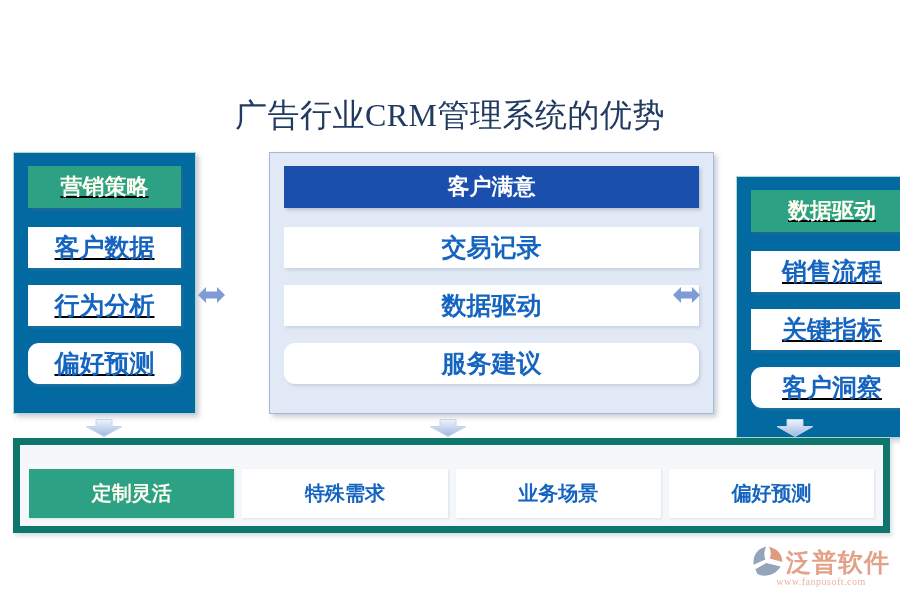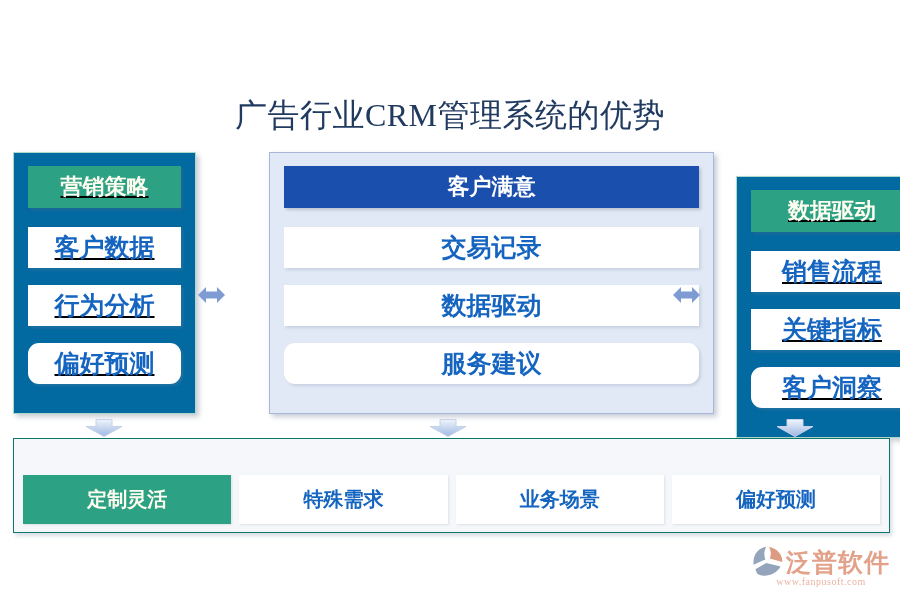--- a/index.html
+++ b/index.html
@@ -31,21 +31,21 @@
   .h-arrow { position:absolute; top:284px; width:27px; height:22px; }
   .h-arrow-1 { left:198px; }
   .h-arrow-2 { left:673px; }
 
   .d-arrow { position:absolute; top:419px; width:38px; height:18px; }
   .d-arrow-1 { left:85px; }
   .d-arrow-2 { left:429px; }
   .d-arrow-3 { left:776px; }
 
   .bottom-panel { position:absolute; left:13px; top:438px; width:877px; height:95px;
-    background:#f5f7fa; border:1px solid #0f766e; display:flex; align-items:flex-end;
+    background:#f5f7fa; border:7px solid #0f766e; display:flex; align-items:flex-end;
     gap:8px; padding:0 9px 8px 9px; box-shadow:2px 3px 4px rgba(130,145,165,0.3); }
   .bottom-item { flex:1; height:49px; line-height:49px; text-align:center;
     font-size:20px; font-weight:bold; background:#ffffff; color:#1565c0;
     box-shadow:1px 1px 2px rgba(120,140,165,0.2); }
   .bottom-item.highlight { background:#2da184; color:#fffdf0; }
 
   .logo { position:absolute; left:750px; top:545px; width:142px; text-align:center; }
   .logo-row { display:flex; align-items:flex-end; justify-content:flex-start; }
   .logo-name { font-size:25px; font-weight:bold; color:#e2a189; letter-spacing:1px;
     line-height:36px; }

